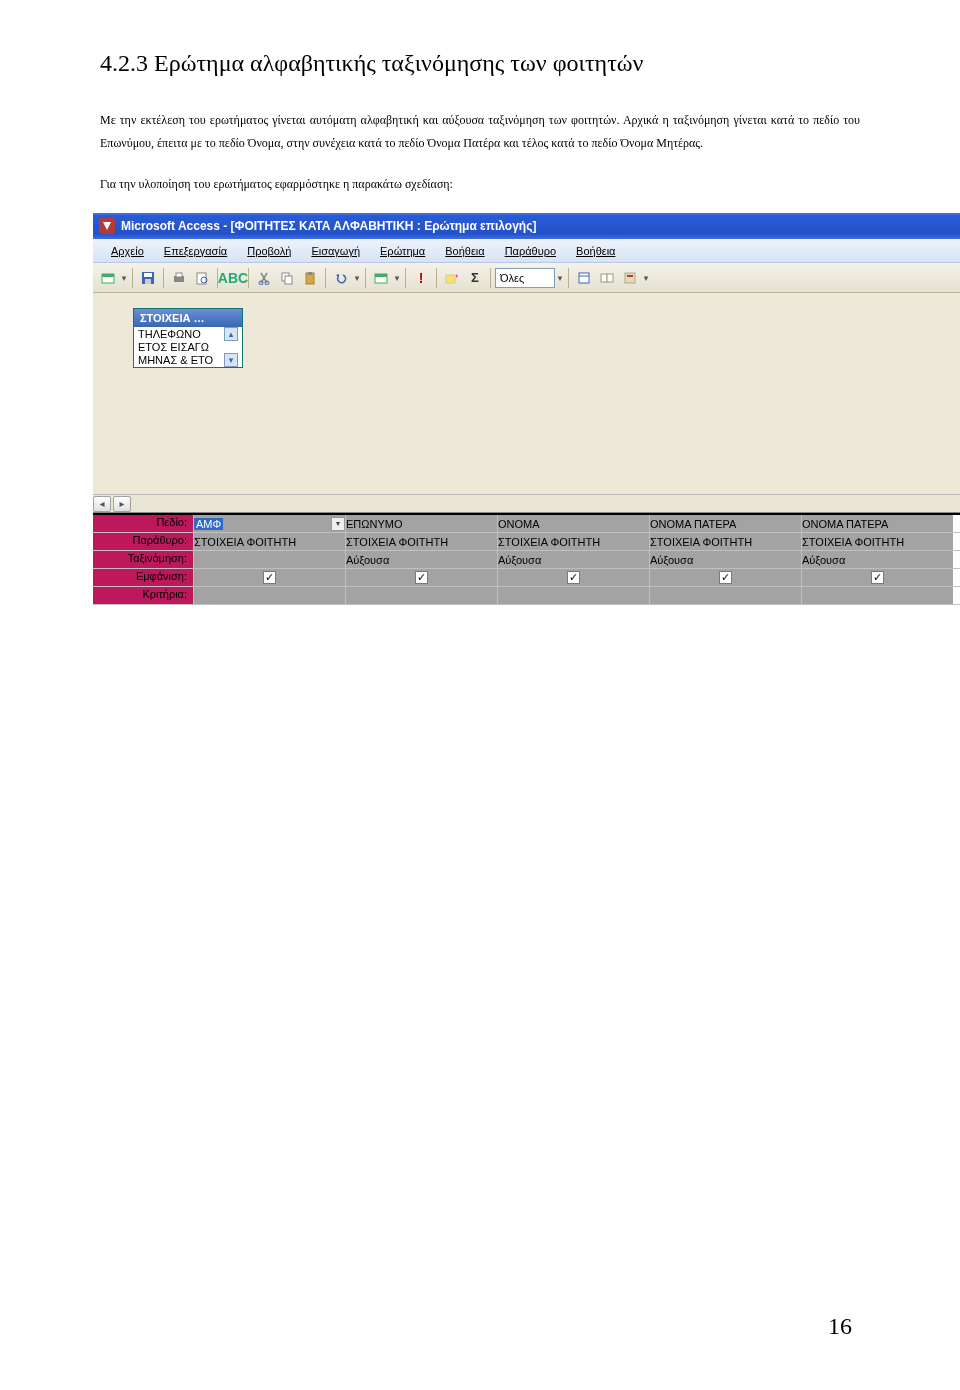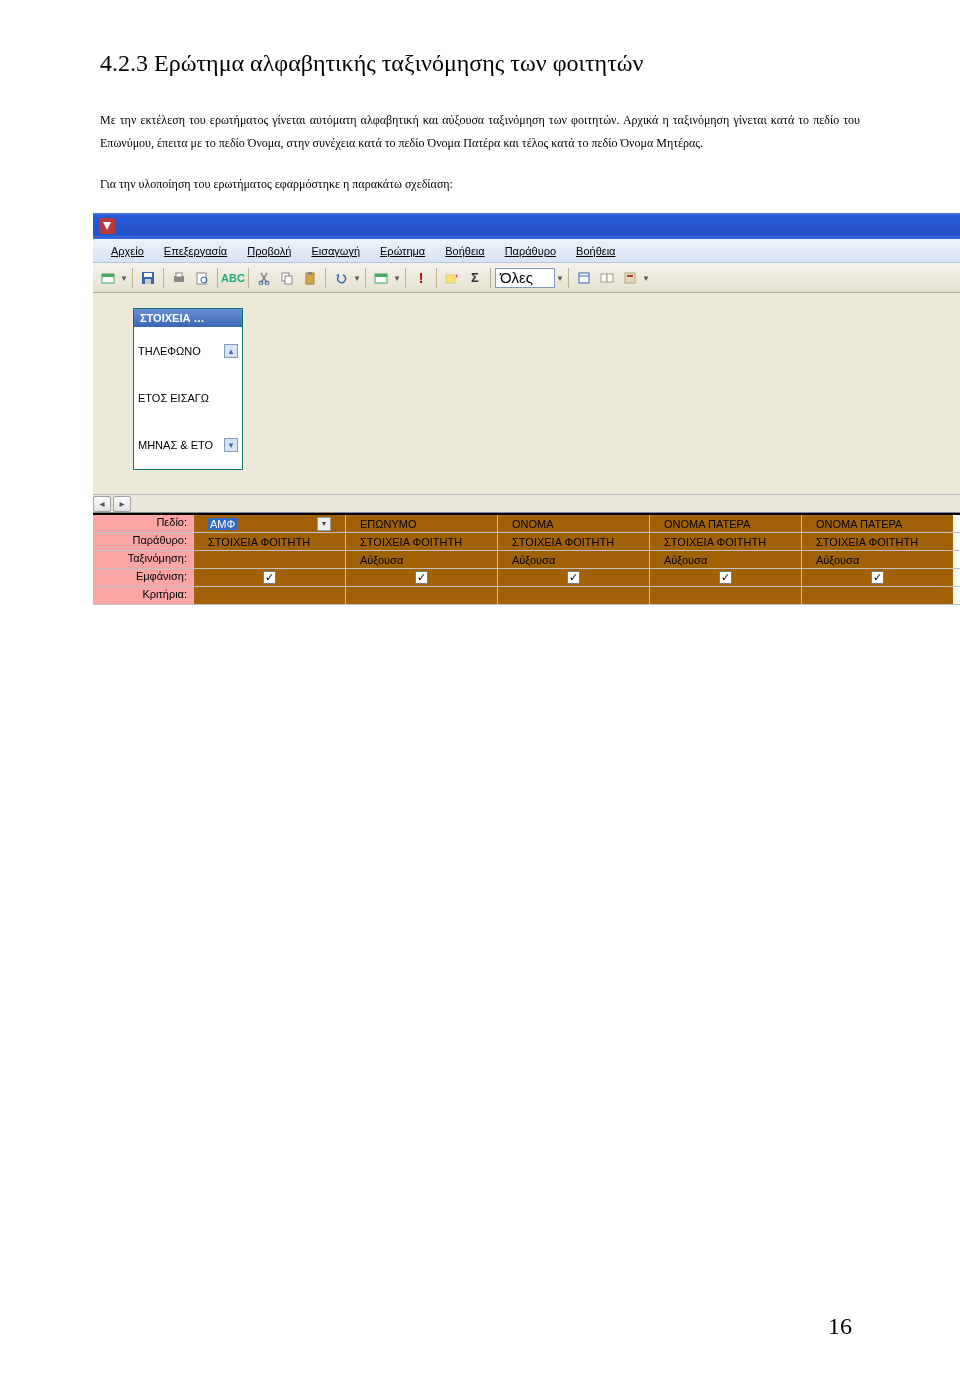--- a/index.html
+++ b/index.html
@@ -91,21 +91,21 @@
   }
   .tb-drop {
     width: 8px; color:#555; font-size:9px;
     display:inline-flex; align-items:center; justify-content:center;
   }
   .tb-input {
     height: 20px;
     width: 60px;
     background: #fff;
     border: 1px solid #7f9db9;
-    font-size: 15px;
+    font-size: 11px;
     padding: 0 4px;
     display: inline-flex;
     align-items: center;
   }
   .canvas {
     background: #ece9d8;
     height: 220px;
     position: relative;
     border-bottom: 1px solid #888;
   }
@@ -124,21 +124,21 @@
     font-size: 11px;
   }
   .fieldbox-list {
     padding: 0;
     font-size: 11px;
   }
   .fieldbox-row {
     display: flex;
     align-items: center;
     justify-content: space-between;
-    padding: 17px 4px;
+    padding: 0 4px;
   }
   .fb-arrow {
     width: 14px; height: 14px;
     background: #d6e4f5;
     border: 1px solid #7f9db9;
     display: inline-flex;
     align-items: center;
     justify-content: center;
     font-size: 9px;
     color: #3a67b2;
@@ -172,30 +172,30 @@
     display: flex;
     border-bottom: 1px solid #c0c0c0;
     min-height: 18px;
     align-items: stretch;
   }
   .grid-label {
     width: 100px;
     text-align: right;
     padding: 1px 6px;
     font-size: 11px;
-    background: #fca5a5;
+    background: #be185d;
   }
   .grid-cell {
     width: 152px;
     border-left: 1px solid #c0c0c0;
-    padding: 1px 14px;
-    font-size: 11px;
-    display: flex;
-    align-items: center;
-    background: #a16207;
+    padding: 1px 0;
+    font-size: 11px;
+    display: flex;
+    align-items: center;
+    background: #a3a3a3;
   }
   .grid-cell.first .cellwrap {
     background: #316ac5;
     color: #fff;
     padding: 0 2px;
   }
   .cell-caret {
     margin-left: auto;
     background: #eee;
     border: 1px solid #999;
@@ -235,20 +235,21 @@
 <p class="para">Για την υλοποίηση του ερωτήματος εφαρμόστηκε η παρακάτω σχεδίαση:</p>
 
 <div class="shot">
 
   <div class="titlebar">
     <span class="icon">
       <svg viewBox="0 0 10 10">
           <path d="M1 1 L9 1 L5 9 Z" fill="#fff"></path>
         </svg>
     </span>
+    <span>Microsoft Access - [ΦΟΙΤΗΤΕΣ ΚΑΤΑ ΑΛΦΑΒΗΤΙΚΗ : Ερώτημα επιλογής]</span>
   </div>
 
   <div class="menubar">
     <span><u>Αρχείο</u></span>
     <span><u>Επεξεργασία</u></span>
     <span><u>Προβολή</u></span>
     <span><u>Εισαγωγή</u></span>
     <span><u>Ερώτημα</u></span>
     <span><u>Βοήθεια</u></span>
     <span><u>Παράθυρο</u></span>
@@ -278,21 +279,21 @@
           <rect x="4" y="2" width="6" height="4" fill="#fff" stroke="#888"></rect>
         </svg>
     </span>
     <span class="tb-btn">
       <svg width="14" height="14">
           <rect x="2" y="2" width="9" height="11" fill="#fff" stroke="#888"></rect>
           <circle cx="9" cy="9" r="3" fill="none" stroke="#3a67b2"></circle>
         </svg>
     </span>
     <span class="tb-sep"></span>
-    <span class="tb-btn" style="color:#2a7; font-weight:bold; font-size:11px;">ABC</span>
+    <span class="tb-btn" style="color:#2a7; font-weight:bold; font-size:14px;">ABC</span>
     <span class="tb-sep"></span>
     <span class="tb-btn">
       <svg width="14" height="14">
           <path d="M4 2 L10 12 M10 2 L4 12" stroke="#888" stroke-width="1.5"></path>
           <circle cx="4" cy="12" r="2" fill="none" stroke="#3a67b2"></circle>
           <circle cx="10" cy="12" r="2" fill="none" stroke="#3a67b2"></circle>
         </svg>
     </span>
     <span class="tb-btn">
       <svg width="14" height="14">

